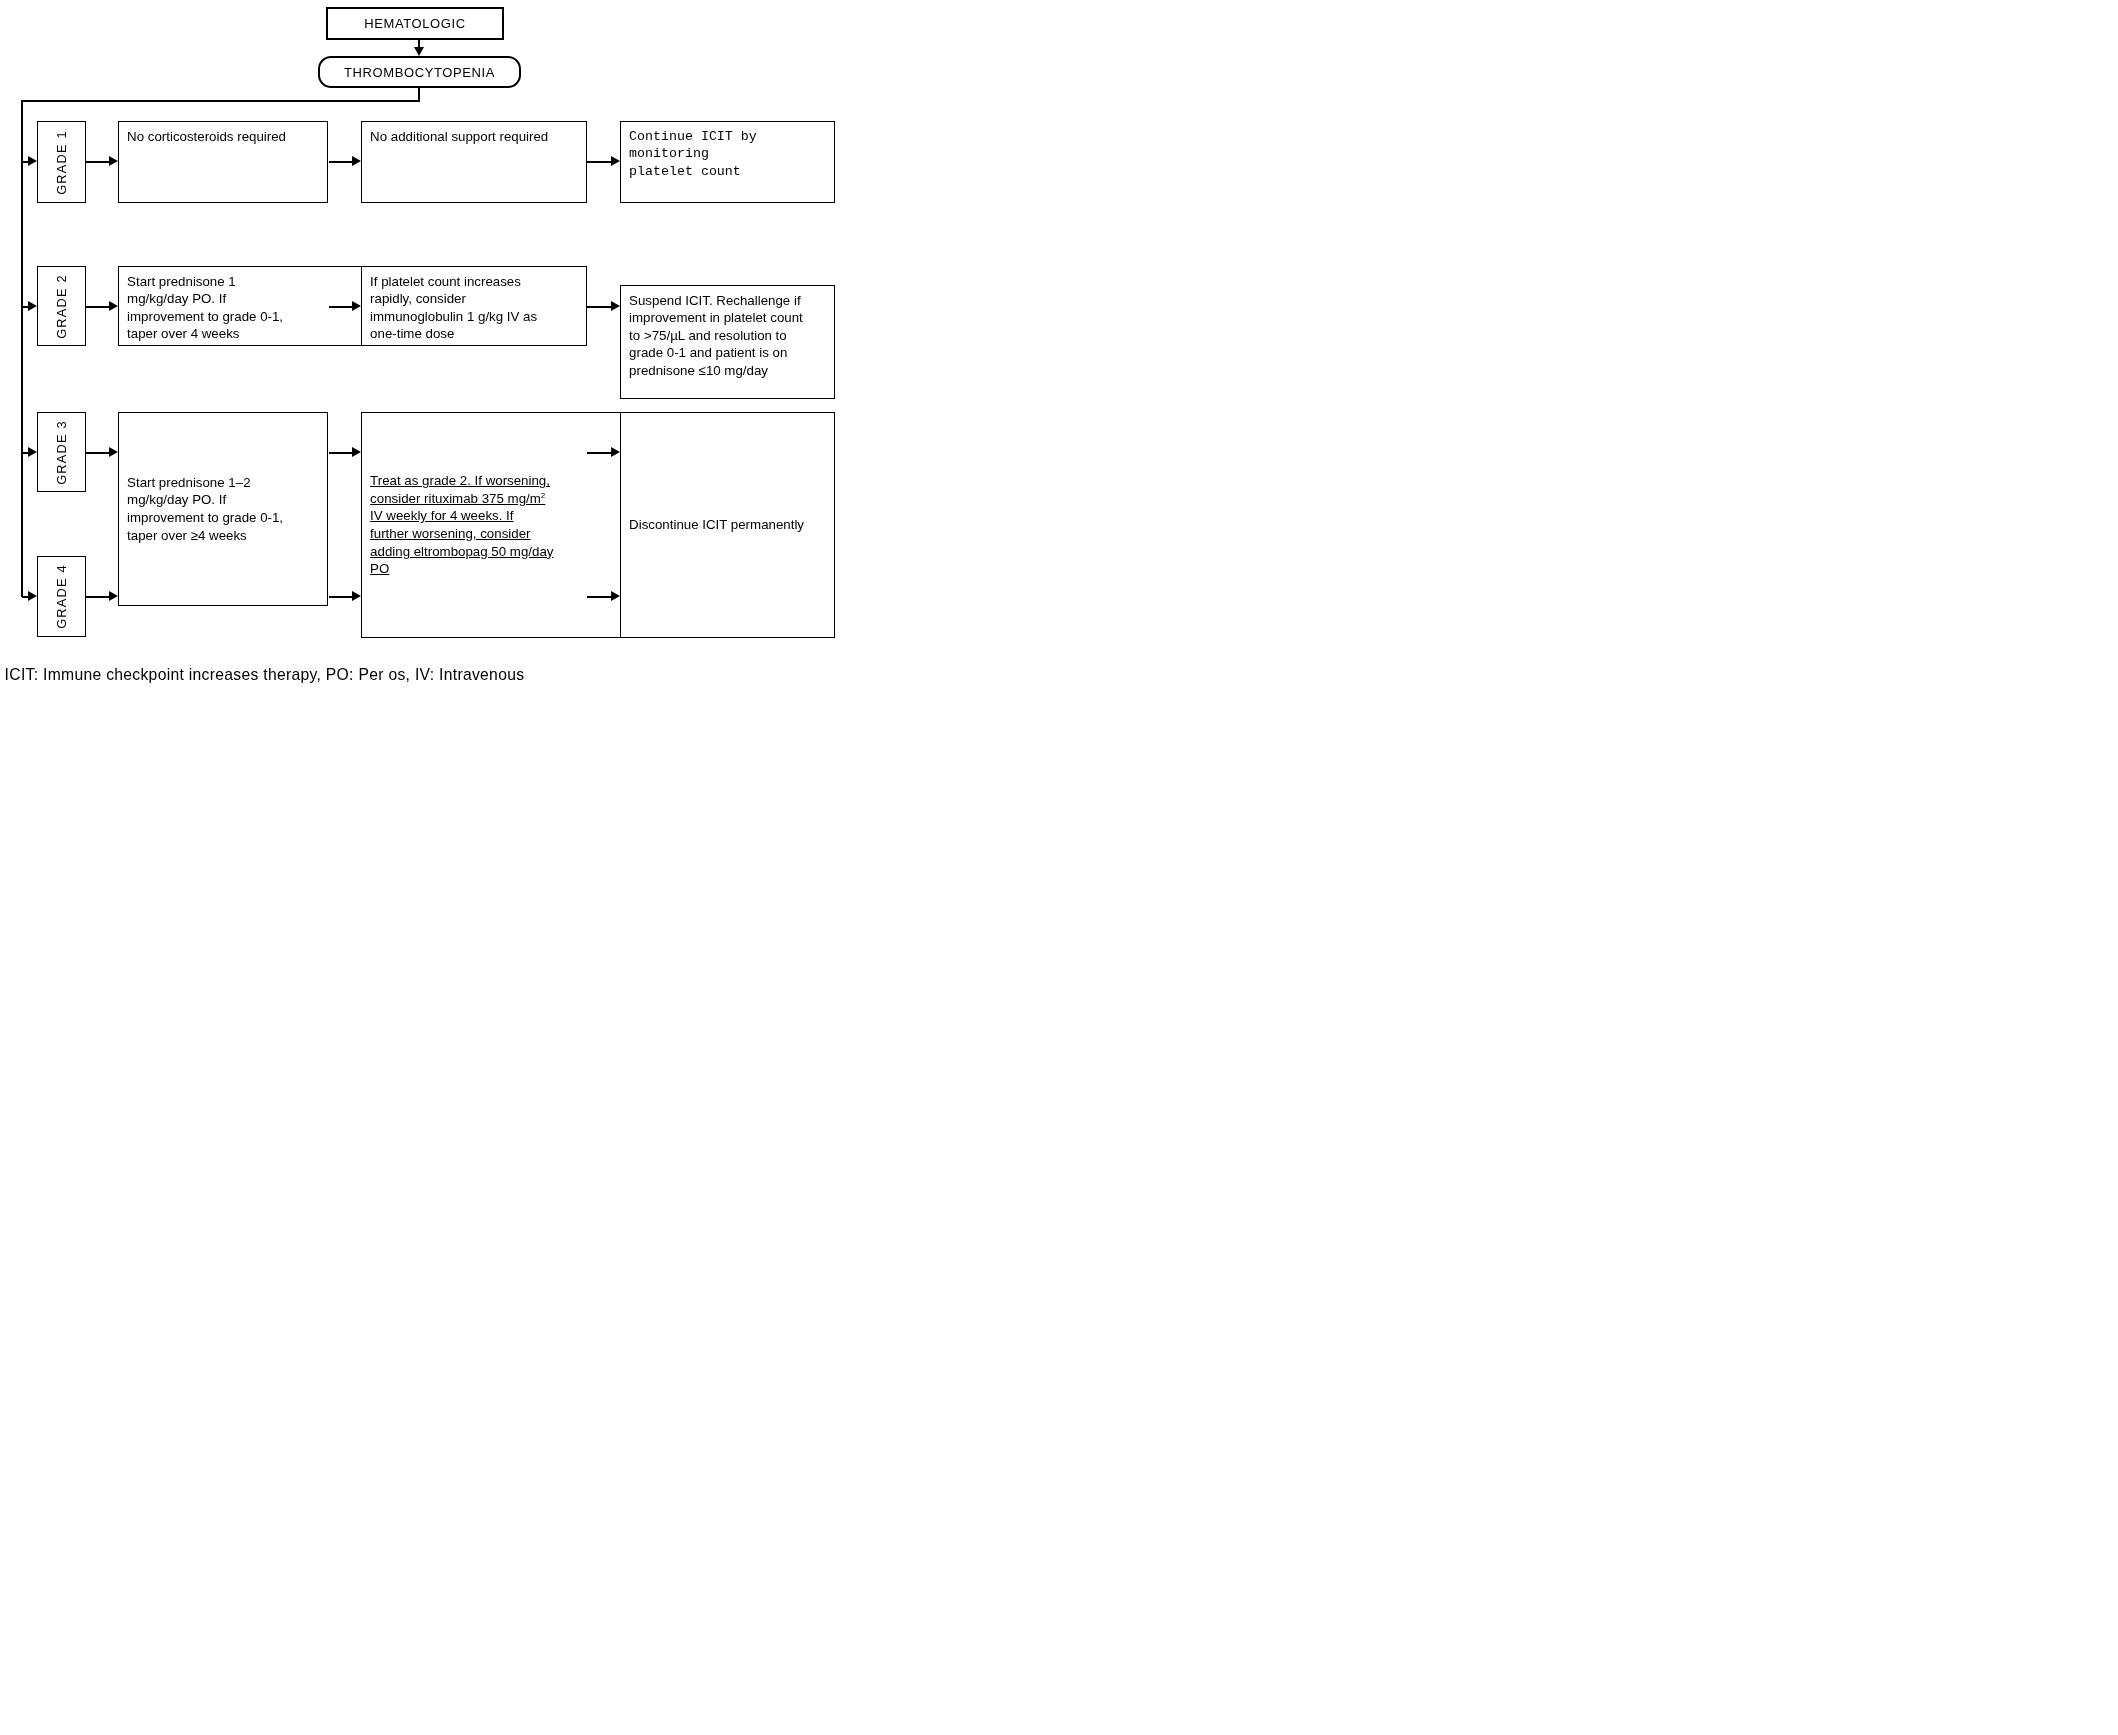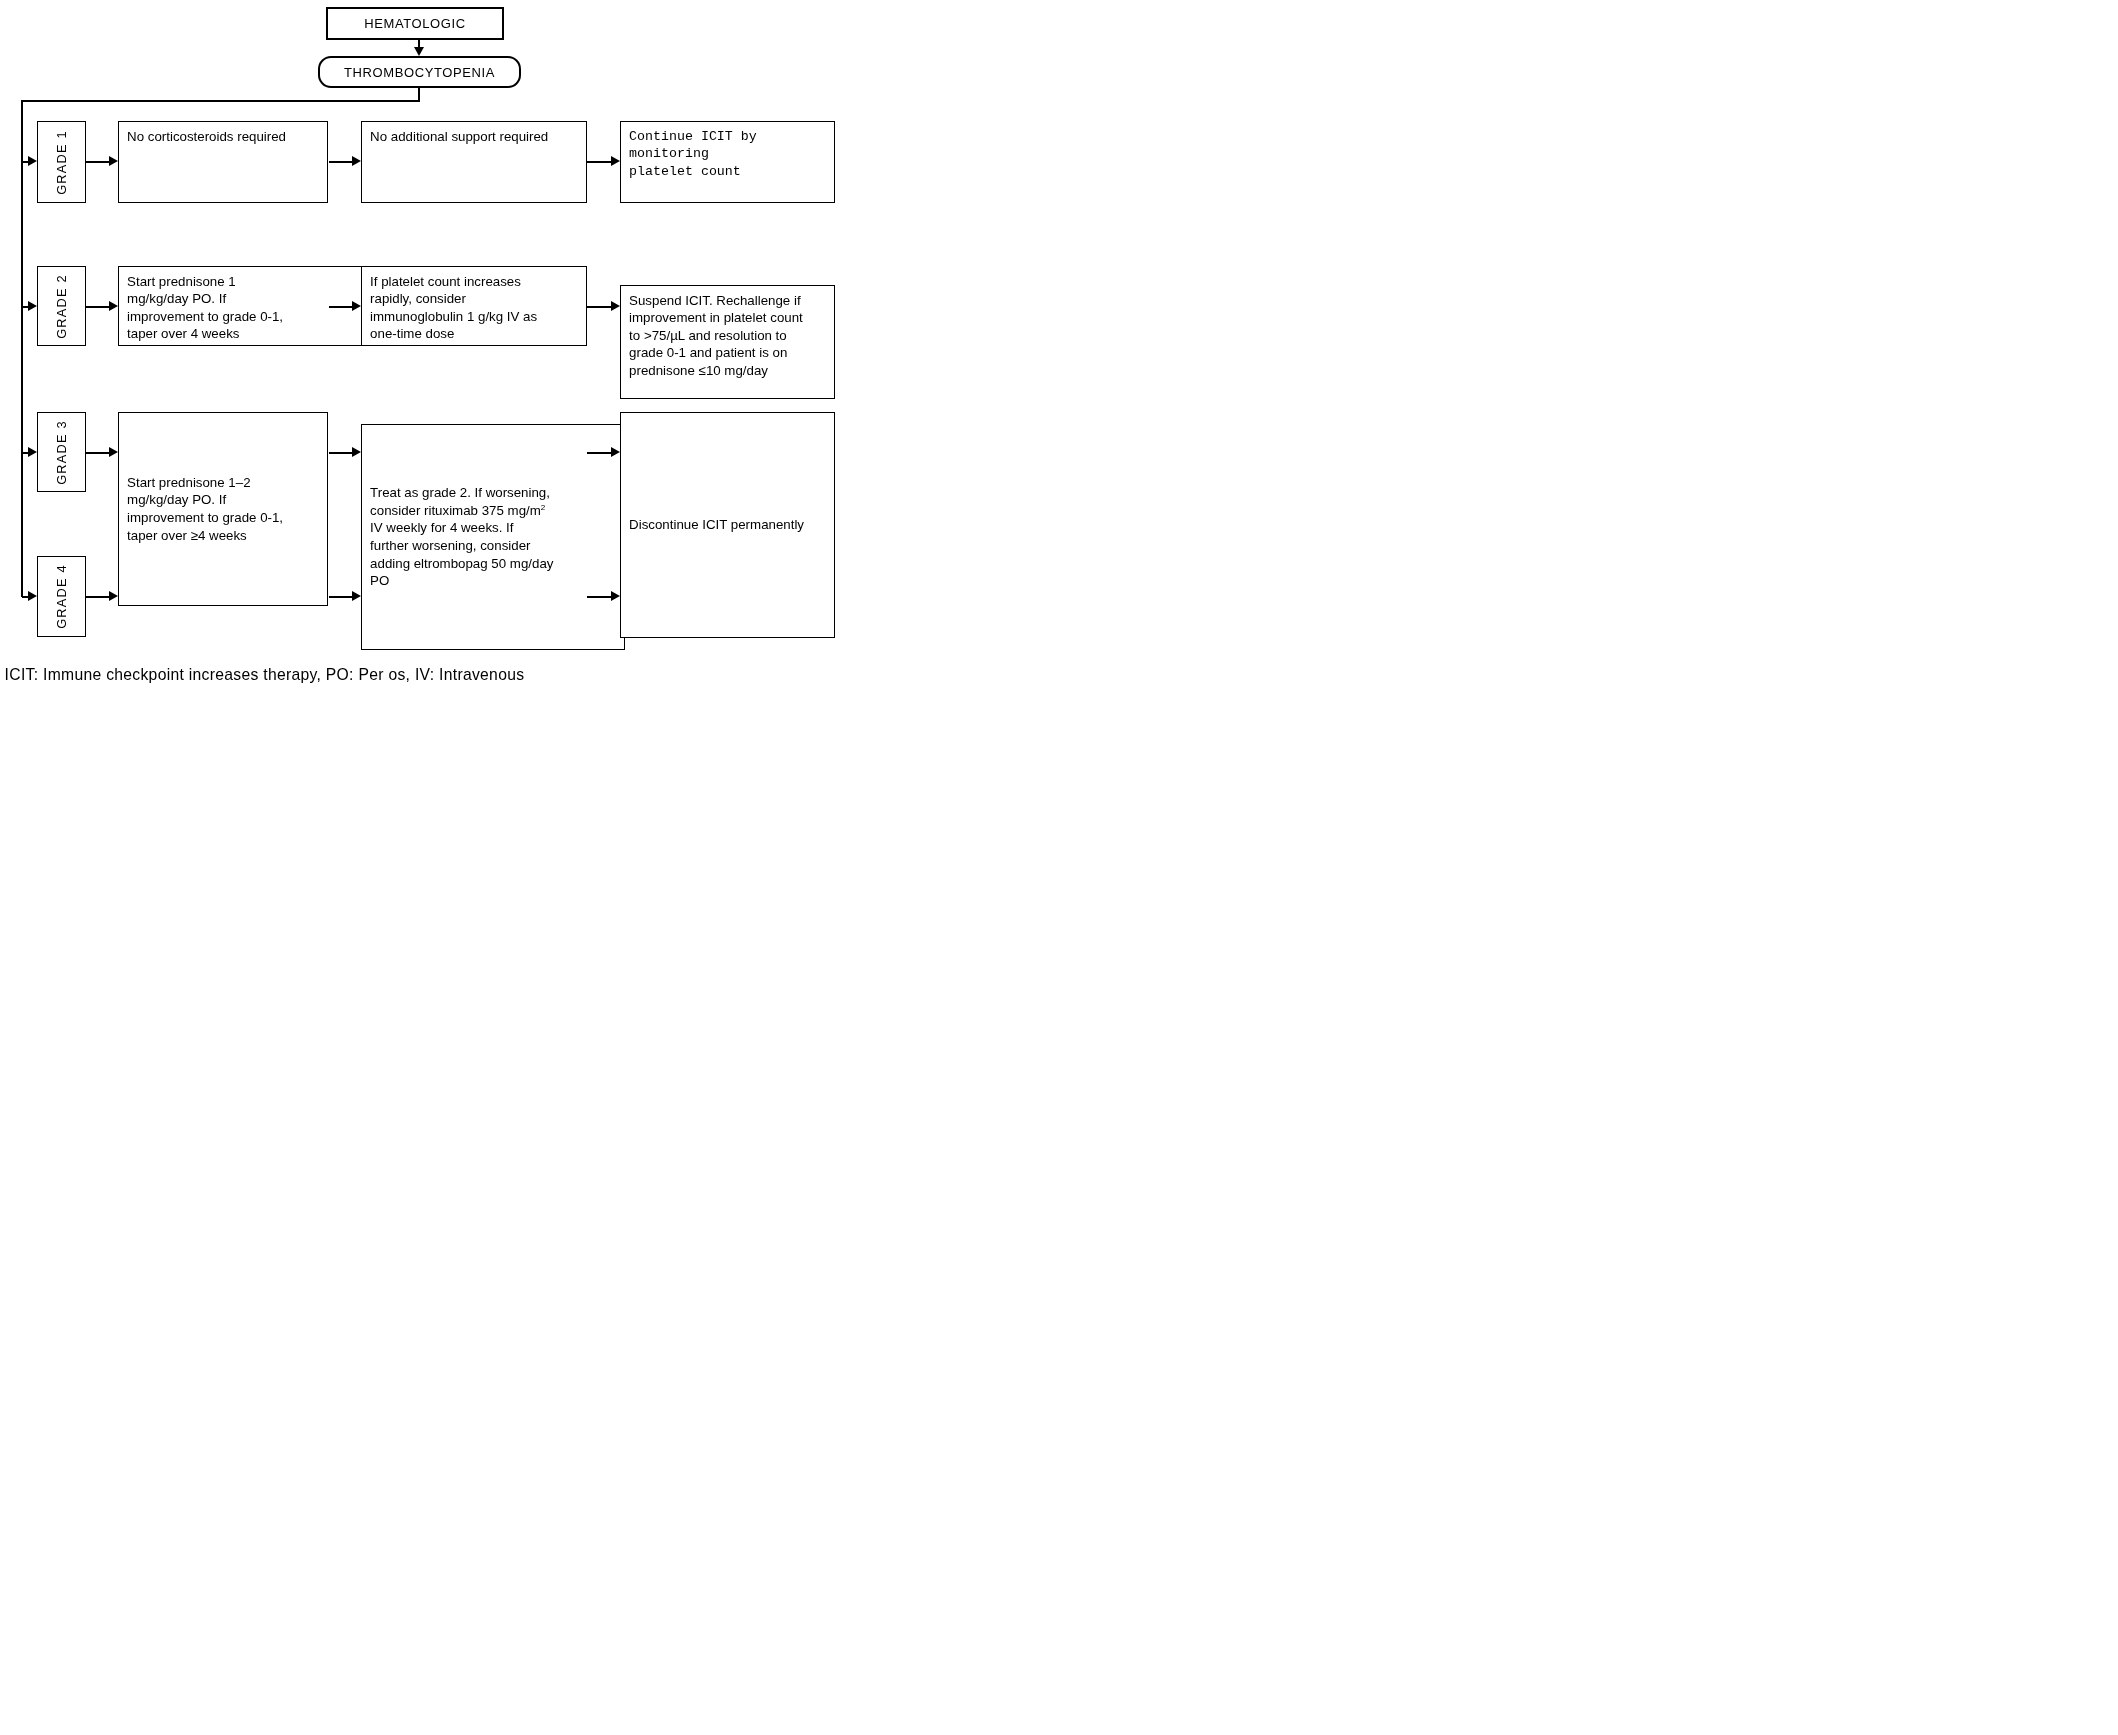--- a/index.html
+++ b/index.html
@@ -155,21 +155,21 @@
 grade 0-1 and patient is on
 prednisone ≤10 mg/day</div>
   </div>
 
   <div class="box center-align" style="left:118px; top:412px; width:210px; height:194px;">
     <div class="step-text">Start prednisone 1–2
 mg/kg/day PO. If
 improvement to grade 0-1,
 taper over ≥4 weeks</div>
   </div>
-  <div class="box center-align" style="left:361px; top:424px; width:264px; height:226px;">
+  <div class="box center-align" style="left:361px; top:412px; width:264px; height:226px;text-decoration:underline;">
     <div class="step-text"><span>Treat as grade 2. If worsening,
 consider rituximab 375 mg/m</span><sup class="sq">2</sup><span>
 IV weekly for 4 weeks. If
 further worsening, consider
 adding eltrombopag 50 mg/day
 PO</span></div>
   </div>
   <div class="box center-align" style="left:620px; top:412px; width:215px; height:226px;">
     <div class="step-text">Discontinue ICIT permanently</div>
   </div>

